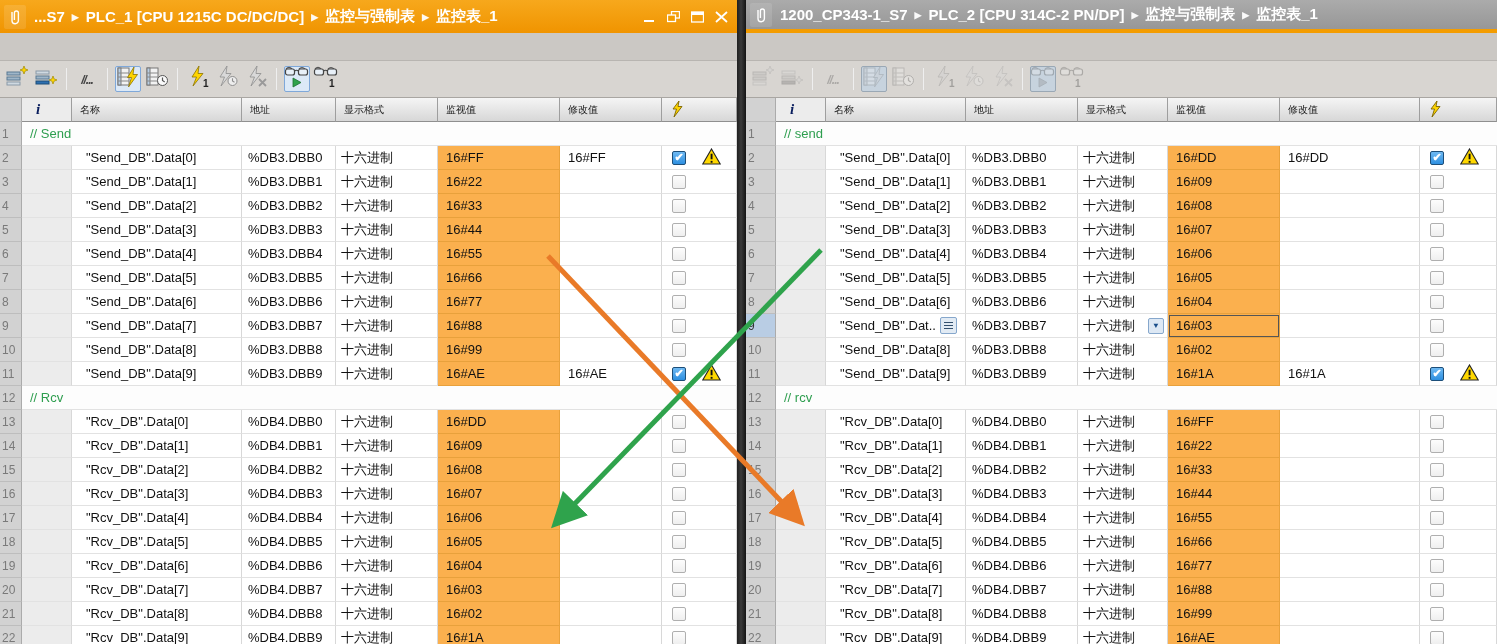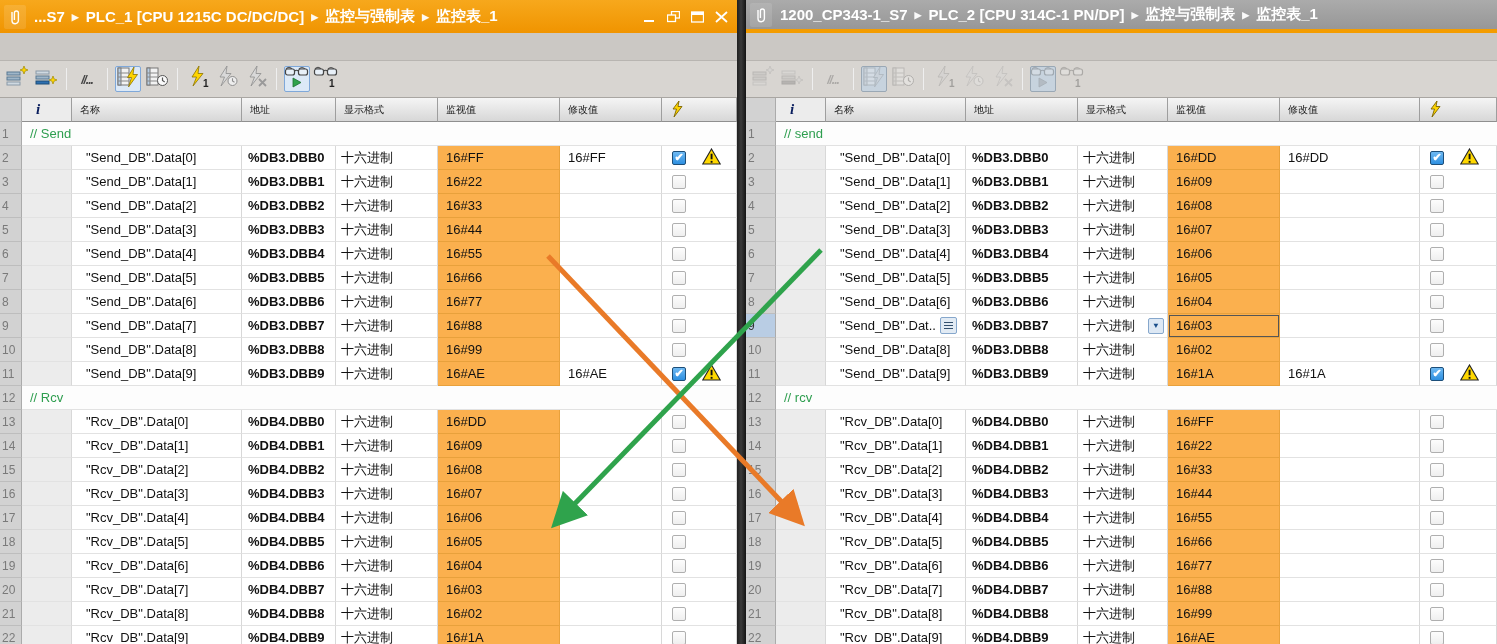--- a/index.html
+++ b/index.html
@@ -46,21 +46,21 @@
     border-right:1px solid #D8D8D8; border-bottom:1px solid #E2E2E2; background:#fff; flex:0 0 auto; }
   .hrow .c { background:linear-gradient(#F5F5F5,#D7D7D7); border-right:1px solid #9E9E9E;
     border-bottom:1px solid #8F8F8F; font-size:10px; color:#1a1a1a; padding-left:8px; }
   .c.rn { background:#D2D2D2; color:#7A7A7A; font-size:12px; padding-left:2px;
     border-right:1px solid #ABABAB; border-bottom:1px solid #BDBDBD; }
   .hrow .c.rn { padding-left:2px; }
   .c.icell { background:#ECECEC; }
   .hrow .c.icell { font-weight:bold; font-style:italic; color:#0A1E5E;
     font-family:"Liberation Serif", serif; font-size:15px; justify-content:flex-start; padding-left:14px; }
   .c.name { padding-left:14px; }
-  .c.addr { padding-left:6px;font-weight:bold; }
+  .c.addr { padding-left:6px; }
   .c.fmt  { padding-left:5px;font-family:Liberation Mono, monospace; }
   .c.mon  { padding-left:8px; background:#FBB04E; border-bottom:1px solid #E8A13C; border-right:1px solid #E8A13C; }
   .c.mod  { padding-left:8px; }
   .c.flash{ padding-left:10px; gap:16px; }
   .c.span-comment { flex:1 1 auto; padding-left:8px; color:#2E9E4F; background:#FDFDFD; }
   .rown9 { background:#B9CDE4 !important; color:#333 !important; }
   .mon-focus { outline:1px solid #555; outline-offset:-2px; }
 
   .panel.left  .w-rn{width:22px} .panel.left  .w-i{width:50px} .panel.left  .w-name{width:170px}
   .panel.left  .w-addr{width:94px} .panel.left .w-fmt{width:102px} .panel.left .w-mon{width:122px}
@@ -579,21 +579,21 @@
       <section class="panel right inactive">
         <header class="titlebar">
           <span class="clipbox">
             <svg width="14" height="18" viewBox="0 0 14 18">
               <path d="M4 4 v8.5 a3.2 3.2 0 0 0 6.4 0 V5 a2 2 0 0 0 -4 0 v7" fill="none" stroke="#fff" stroke-width="1.4"></path>
             </svg>
           </span>
           <div class="crumbs">
             <span>1200_CP343-1_S7</span>
             <span class="crumb-sep">▶</span>
-            <span>PLC_2 [CPU 314C-1 PN/DP]</span>
+            <span>PLC_2 [CPU 314C-2 PN/DP]</span>
             <span class="crumb-sep">▶</span>
             <span>监控与强制表</span>
             <span class="crumb-sep">▶</span>
             <span>监控表_1</span>
           </div>
           <div class="wincontrols">
             <span class="winbtn">
               <svg width="13" height="12" viewBox="0 0 13 12">
                 <rect x="1" y="9" width="10" height="2" fill="#fff"></rect>
               </svg>

